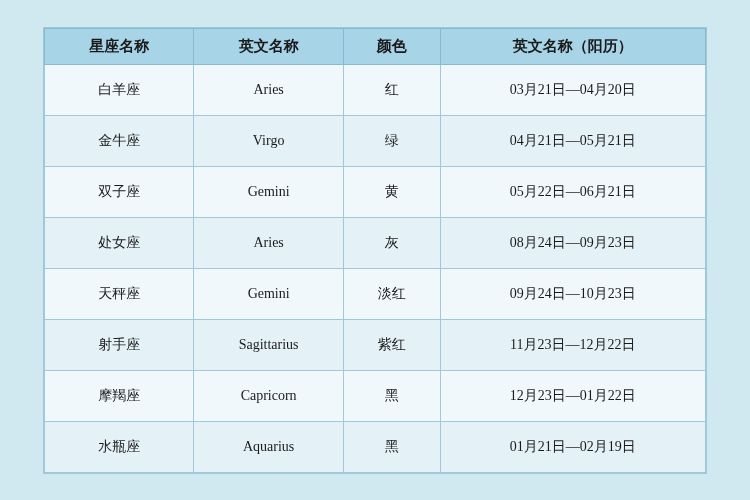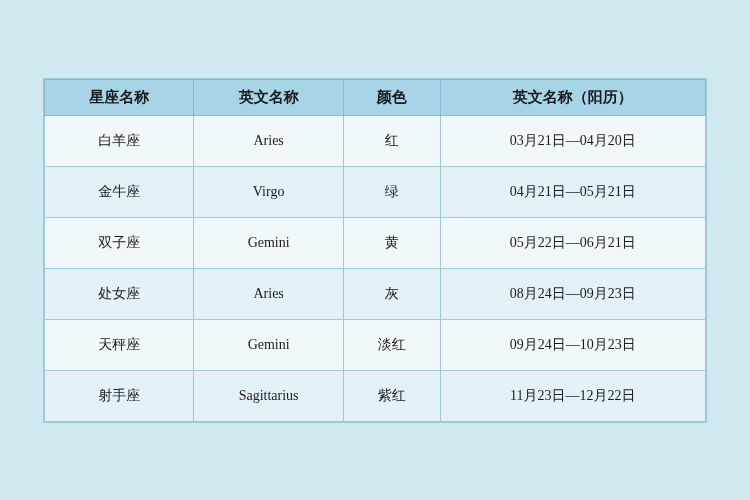--- a/index.html
+++ b/index.html
@@ -109,15 +109,27 @@
           <td>Gemini</td>
           <td>淡红</td>
           <td>09月24日—10月23日</td>
         </tr>
         <tr>
           <td>射手座</td>
           <td>Sagittarius</td>
           <td>紫红</td>
           <td>11月23日—12月22日</td>
         </tr>
+        <tr>
+          <td>摩羯座</td>
+          <td>Capricorn</td>
+          <td>黑</td>
+          <td>12月23日—01月22日</td>
+        </tr>
+        <tr>
+          <td>水瓶座</td>
+          <td>Aquarius</td>
+          <td>黑</td>
+          <td>01月21日—02月19日</td>
+        </tr>
       </tbody>
   </table>
 </div>
 
 </body></html>

